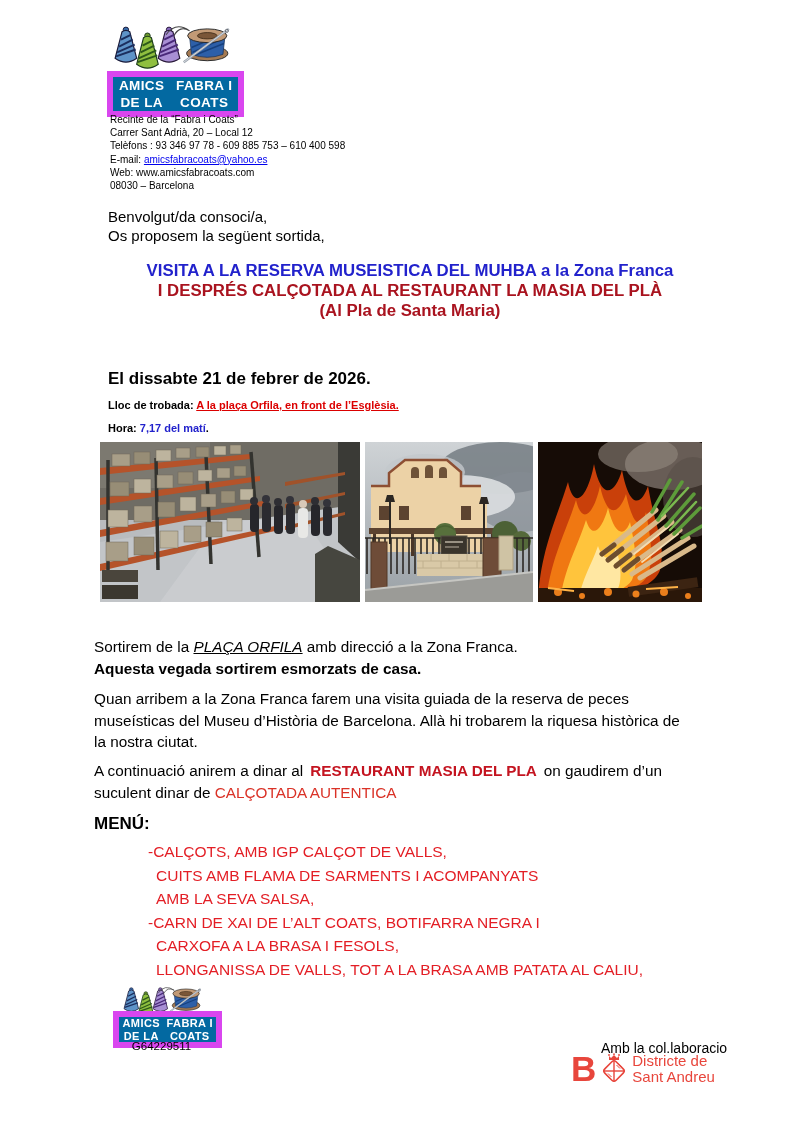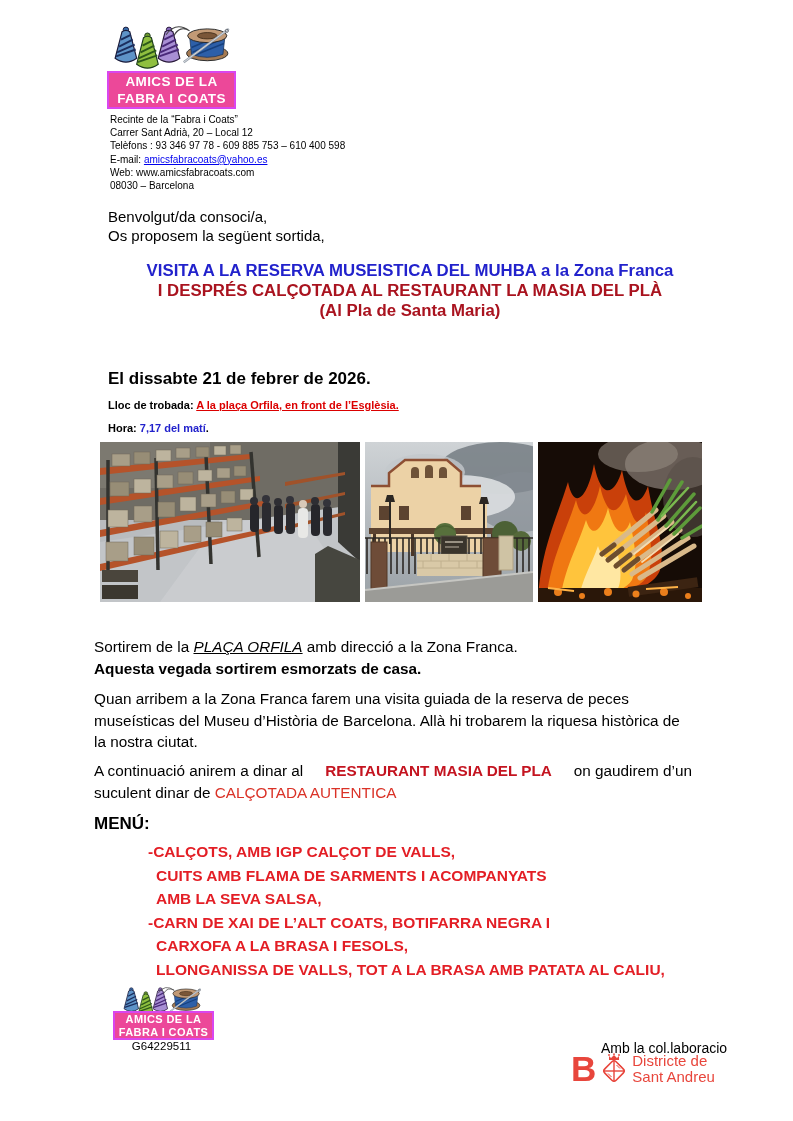--- a/index.html
+++ b/index.html
@@ -1,22 +1,22 @@
 <!DOCTYPE html>
 <html><head>
 <meta charset="utf-8">
 <style>
   html,body{margin:0;padding:0;background:#ffffff;}
   .page{position:relative;width:793px;height:1121px;background:#fff;margin:0 auto;
         font-family:"Liberation Sans",sans-serif;color:#000;overflow:hidden;}
 
   
   .spools-header{position:absolute;left:109px;top:23px;width:122px;height:49px;}
-  .logo-box{position:absolute;background:#ec4899;border:2px solid #d946ef;color:#fff;
-            font-weight:bold;text-align:center;display:flex;flex-direction:column;
+  .logo-box{position:absolute;background:#0369a1;border:6px solid #d946ef;color:#fff;
+            font-weight:bold;text-align:center;display:flex;flex-direction:row;
             justify-content:center;letter-spacing:.4px;}
   .logo-box-header{left:107px;top:71px;width:125px;height:34px;font-size:13.5px;line-height:17px;}
   .address{position:absolute;left:110px;top:113px;font-size:10px;line-height:13.2px;}
   .email{color:#0000EE;text-decoration:underline;cursor:pointer;}
 
   .greeting{position:absolute;left:108px;top:208px;font-size:15px;line-height:18.5px;}
 
   .title-block{position:absolute;left:60px;top:261px;width:700px;text-align:center;
                font-weight:bold;font-size:16.8px;line-height:20px;white-space:nowrap;}
   .t-blue{color:#2222CC;}
@@ -31,25 +31,25 @@
   .photos{position:absolute;left:100px;top:442px;display:flex;gap:5px;}
   .photo{height:160px;display:block;}
   .photo1{width:260px;}.photo2{width:168px;}.photo3{width:164px;}
 
   .para{position:absolute;left:94px;font-size:15.3px;line-height:21.5px;white-space:nowrap;}
   .p1{top:636px;}
   .bold{font-weight:bold;}
   .iu{font-style:italic;text-decoration:underline;}
   .p2{top:688px;}
   .p3{top:760px;}
-  .rest{color:#C41420;font-weight:bold;margin:0 22px;}
+  .rest{color:#C41420;font-weight:bold;margin:0 7px;}
   .calc{color:#DA3227;}
 
   .menu-heading{position:absolute;left:94px;top:814px;font-size:17px;font-weight:bold;}
-  .menu{position:absolute;left:94px;top:840px;font-size:15.5px;font-weight:bold;
+  .menu{position:absolute;left:94px;top:840px;font-size:15.5px;font-weight:normal;
         color:#E31E25;line-height:23.5px;white-space:nowrap;}
   .mi{padding-left:62px;}
   .mi.dash{padding-left:54px;}
 
   
   .spools-footer{position:absolute;left:118px;top:985px;width:86px;height:33px;}
   .logo-box-footer{left:113px;top:1011px;width:97px;height:25px;font-size:11px;line-height:12.5px;}
   .reg{position:absolute;left:113px;top:1040px;width:97px;text-align:center;font-size:11.5px;}
   .collab{position:absolute;left:601px;top:1040px;font-size:14px;}
   .bcn{position:absolute;left:571px;top:1051px;display:flex;align-items:center;gap:5px;}

